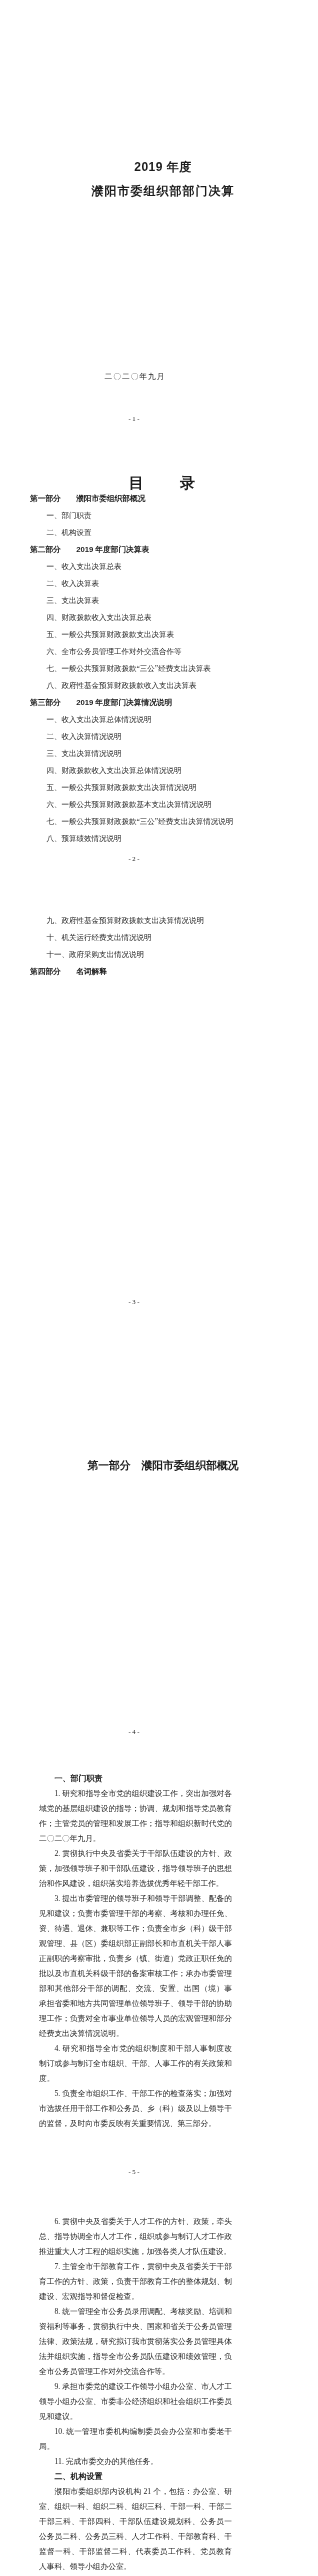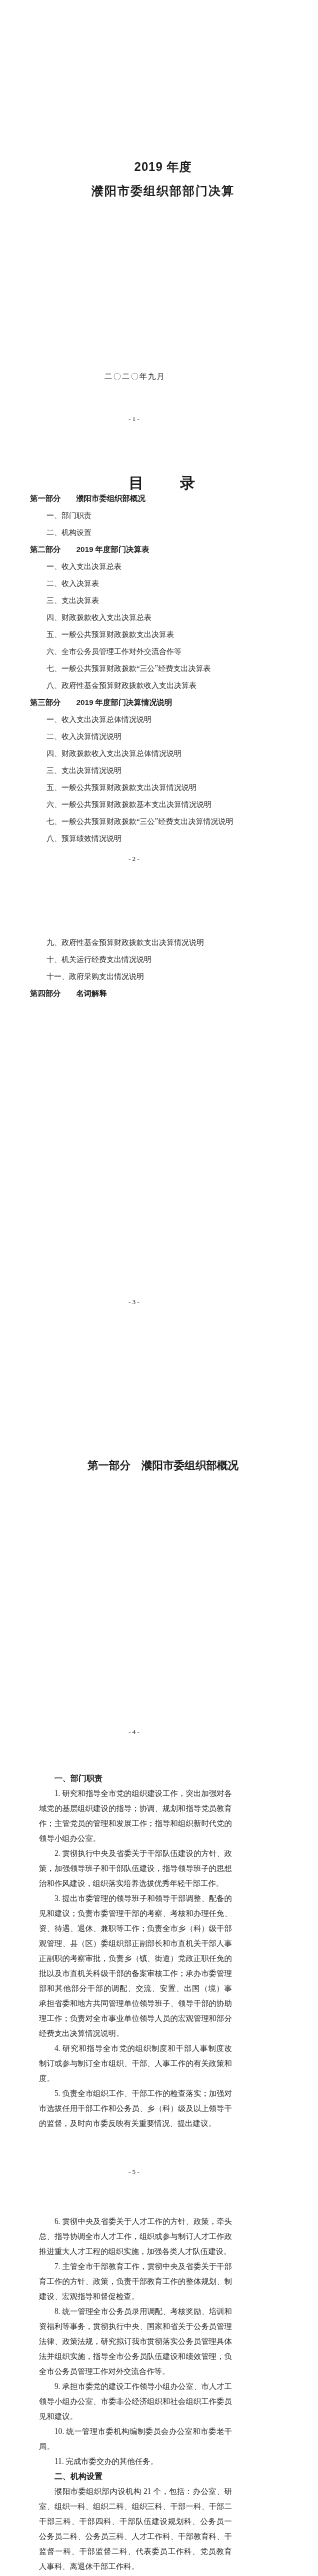--- a/index.html
+++ b/index.html
@@ -14,21 +14,21 @@
   .cover-t2{left:0;width:270px;top:183px;font-size:12px;letter-spacing:1px;}
   .cover-date{left:0;width:270px;top:340px;font-size:7.7px;letter-spacing:1px;margin-top:32px;}
 
   
   .foot{width:72px;font-size:6.7px;text-align:center;}
 
   
   .toc-head{left:0;width:270px;top:474px;font-size:15px;letter-spacing:2.1px;}
   .toc-list{left:30px;width:216px;line-height:17px;font-size:7.5px;}
   #toc2{top:490px;}
-  #toc3{top:912px;margin-top:22px;}
+  #toc3{top:912px;}
   .toc-item{height:17px;white-space:nowrap;}
   .toc-item.b{font-family:"Liberation Sans","DejaVu Sans",sans-serif;font-weight:700;font-size:7.7px;}
   .toc-item.i{padding-left:16.5px;}
 
   
   .part-head{left:0;width:270px;font-size:10.8px;}
   #part1-head{top:1459px;}
 
   
   .body-block{left:39px;width:193px;font-size:7.7px;line-height:15px;}
@@ -59,61 +59,61 @@
       <div class="toc-item i">二、收入决算表</div>
       <div class="toc-item i">三、支出决算表</div>
       <div class="toc-item i">四、财政拨款收入支出决算总表</div>
       <div class="toc-item i">五、一般公共预算财政拨款支出决算表</div>
       <div class="toc-item i">六、全市公务员管理工作对外交流合作等</div>
       <div class="toc-item i">七、一般公共预算财政拨款“三公”经费支出决算表</div>
       <div class="toc-item i">八、政府性基金预算财政拨款收入支出决算表</div>
       <div class="toc-item b">第三部分　　2019 年度部门决算情况说明</div>
       <div class="toc-item i">一、收入支出决算总体情况说明</div>
       <div class="toc-item i">二、收入决算情况说明</div>
+      <div class="toc-item i">三、支出决算情况说明</div>
       <div class="toc-item i">四、财政拨款收入支出决算总体情况说明</div>
-      <div class="toc-item i">三、支出决算情况说明</div>
       <div class="toc-item i">五、一般公共预算财政拨款支出决算情况说明</div>
       <div class="toc-item i">六、一般公共预算财政拨款基本支出决算情况说明</div>
       <div class="toc-item i">七、一般公共预算财政拨款“三公”经费支出决算情况说明</div>
       <div class="toc-item i">八、预算绩效情况说明</div>
     </div>
   <div id="toc3" class="abs toc-list">
       <div class="toc-item i">九、政府性基金预算财政拨款支出决算情况说明</div>
       <div class="toc-item i">十、机关运行经费支出情况说明</div>
       <div class="toc-item i">十一、政府采购支出情况说明</div>
       <div class="toc-item b">第四部分　　名词解释</div>
     </div>
 
   <div id="part1-head" class="abs ctr sans part-head">第一部分　濮阳市委组织部概况</div>
 
   <div id="body-p5" class="abs body-block">
       <div class="ln sub">一、部门职责</div>
       <div class="ln ind">1. 研究和指导全市党的组织建设工作，突出加强对各领</div>
       <div class="ln">域党的基层组织建设的指导；协调、规划和指导党员教育工</div>
       <div class="ln">作；主管党员的管理和发展工作；指导和组织新时代党的建</div>
-      <div class="ln end">领导小组办公室。</div>
+      <div class="ln end">二〇二〇年九月。</div>
       <div class="ln ind">2. 贯彻执行中央及省委关于干部队伍建设的方针、政</div>
       <div class="ln">策，加强领导班子和干部队伍建设，指导领导班子的思想政</div>
       <div class="ln end">治和作风建设，组织落实培养选拔优秀年轻干部工作。</div>
       <div class="ln ind">3. 提出市委管理的领导班子和领导干部调整、配备的意</div>
       <div class="ln">见和建议；负责市委管理干部的考察、考核和办理任免、工</div>
       <div class="ln">资、待遇、退休、兼职等工作；负责全市乡（科）级干部宏</div>
       <div class="ln">观管理、县（区）委组织部正副部长和市直机关干部人事科</div>
       <div class="ln">正副职的考察审批，负责乡（镇、街道）党政正职任免的审</div>
       <div class="ln">批以及市直机关科级干部的备案审核工作；承办市委管理干</div>
       <div class="ln">部和其他部分干部的调配、交流、安置、出国（境）事宜；</div>
       <div class="ln">承担省委和地方共同管理单位领导班子、领导干部的协助管</div>
       <div class="ln">理工作；负责对全市事业单位领导人员的宏观管理和部分市</div>
       <div class="ln end">经费支出决算情况说明。</div>
       <div class="ln ind">4. 研究和指导全市党的组织制度和干部人事制度改革，</div>
       <div class="ln">制订或参与制订全市组织、干部、人事工作的有关政策和制</div>
       <div class="ln end">度。</div>
       <div class="ln ind">5. 负责全市组织工作、干部工作的检查落实；加强对全</div>
       <div class="ln">市选拔任用干部工作和公务员、乡（科）级及以上领导干部</div>
-      <div class="ln end">的监督，及时向市委反映有关重要情况、提出建议。</div>
+      <div class="ln end">的监督，及时向市委反映有关重要情况、第三部分。</div>
     </div>
   <div id="body-p6" class="abs body-block">
       <div class="ln ind">6. 贯彻中央及省委关于人才工作的方针、政策，牵头抓</div>
       <div class="ln">总、指导协调全市人才工作，组织或参与制订人才工作政策，</div>
       <div class="ln end">推进重大人才工程的组织实施，加强各类人才队伍建设。</div>
       <div class="ln ind">7. 主管全市干部教育工作，贯彻中央及省委关于干部教</div>
       <div class="ln">育工作的方针、政策，负责干部教育工作的整体规划、制度</div>
       <div class="ln end">建设、宏观指导和督促检查。</div>
       <div class="ln ind">8. 统一管理全市公务员录用调配、考核奖励、培训和工</div>
       <div class="ln">资福利等事务，贯彻执行中央、国家和省关于公务员管理的</div>
@@ -125,21 +125,21 @@
       <div class="ln end">见和建议。</div>
       <div class="ln ind">10. 统一管理市委机构编制委员会办公室和市委老干部</div>
       <div class="ln end">局。</div>
       <div class="ln end ind">11. 完成市委交办的其他任务。</div>
       <div class="ln sub">二、机构设置</div>
       <div class="ln ind">濮阳市委组织部内设机构 21 个，包括：办公室、研究</div>
       <div class="ln">室、组织一科、组织二科、组织三科、干部一科、干部二科、</div>
       <div class="ln">干部三科、干部四科、干部队伍建设规划科、公务员一科、</div>
       <div class="ln">公务员二科、公务员三科、人才工作科、干部教育科、干部</div>
       <div class="ln">监督一科、干部监督二科、代表委员工作科、党员教育科、</div>
-      <div class="ln end">人事科、离退休干部工作科。</div>
+      <div class="ln end">人事科、领导小组办公室。</div>
     </div>
 
   <div id="footers">
       <div class="abs foot" style="top: 415px; left: 98px;">- 1 -</div>
       <div class="abs foot" style="top: 855px; left: 98px;">- 2 -</div>
       <div class="abs foot" style="top: 1298px; left: 98px;">- 3 -</div>
       <div class="abs foot" style="top: 1728px; left: 98px;">- 4 -</div>
       <div class="abs foot" style="top: 2168px; left: 98px;">- 5 -</div>
     </div>
 </div>

